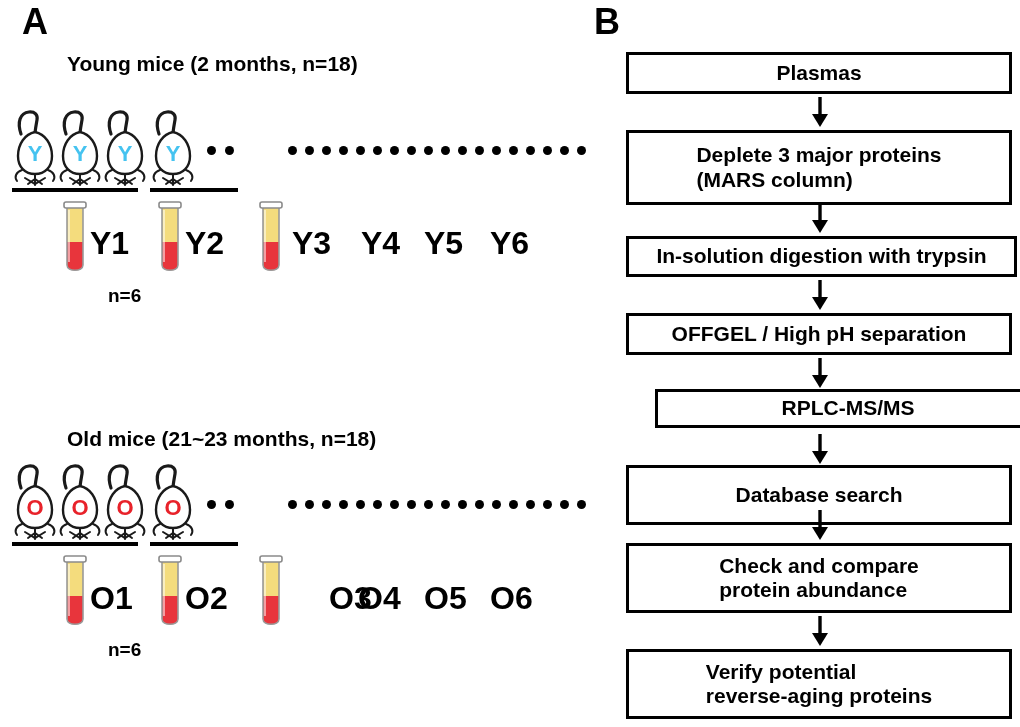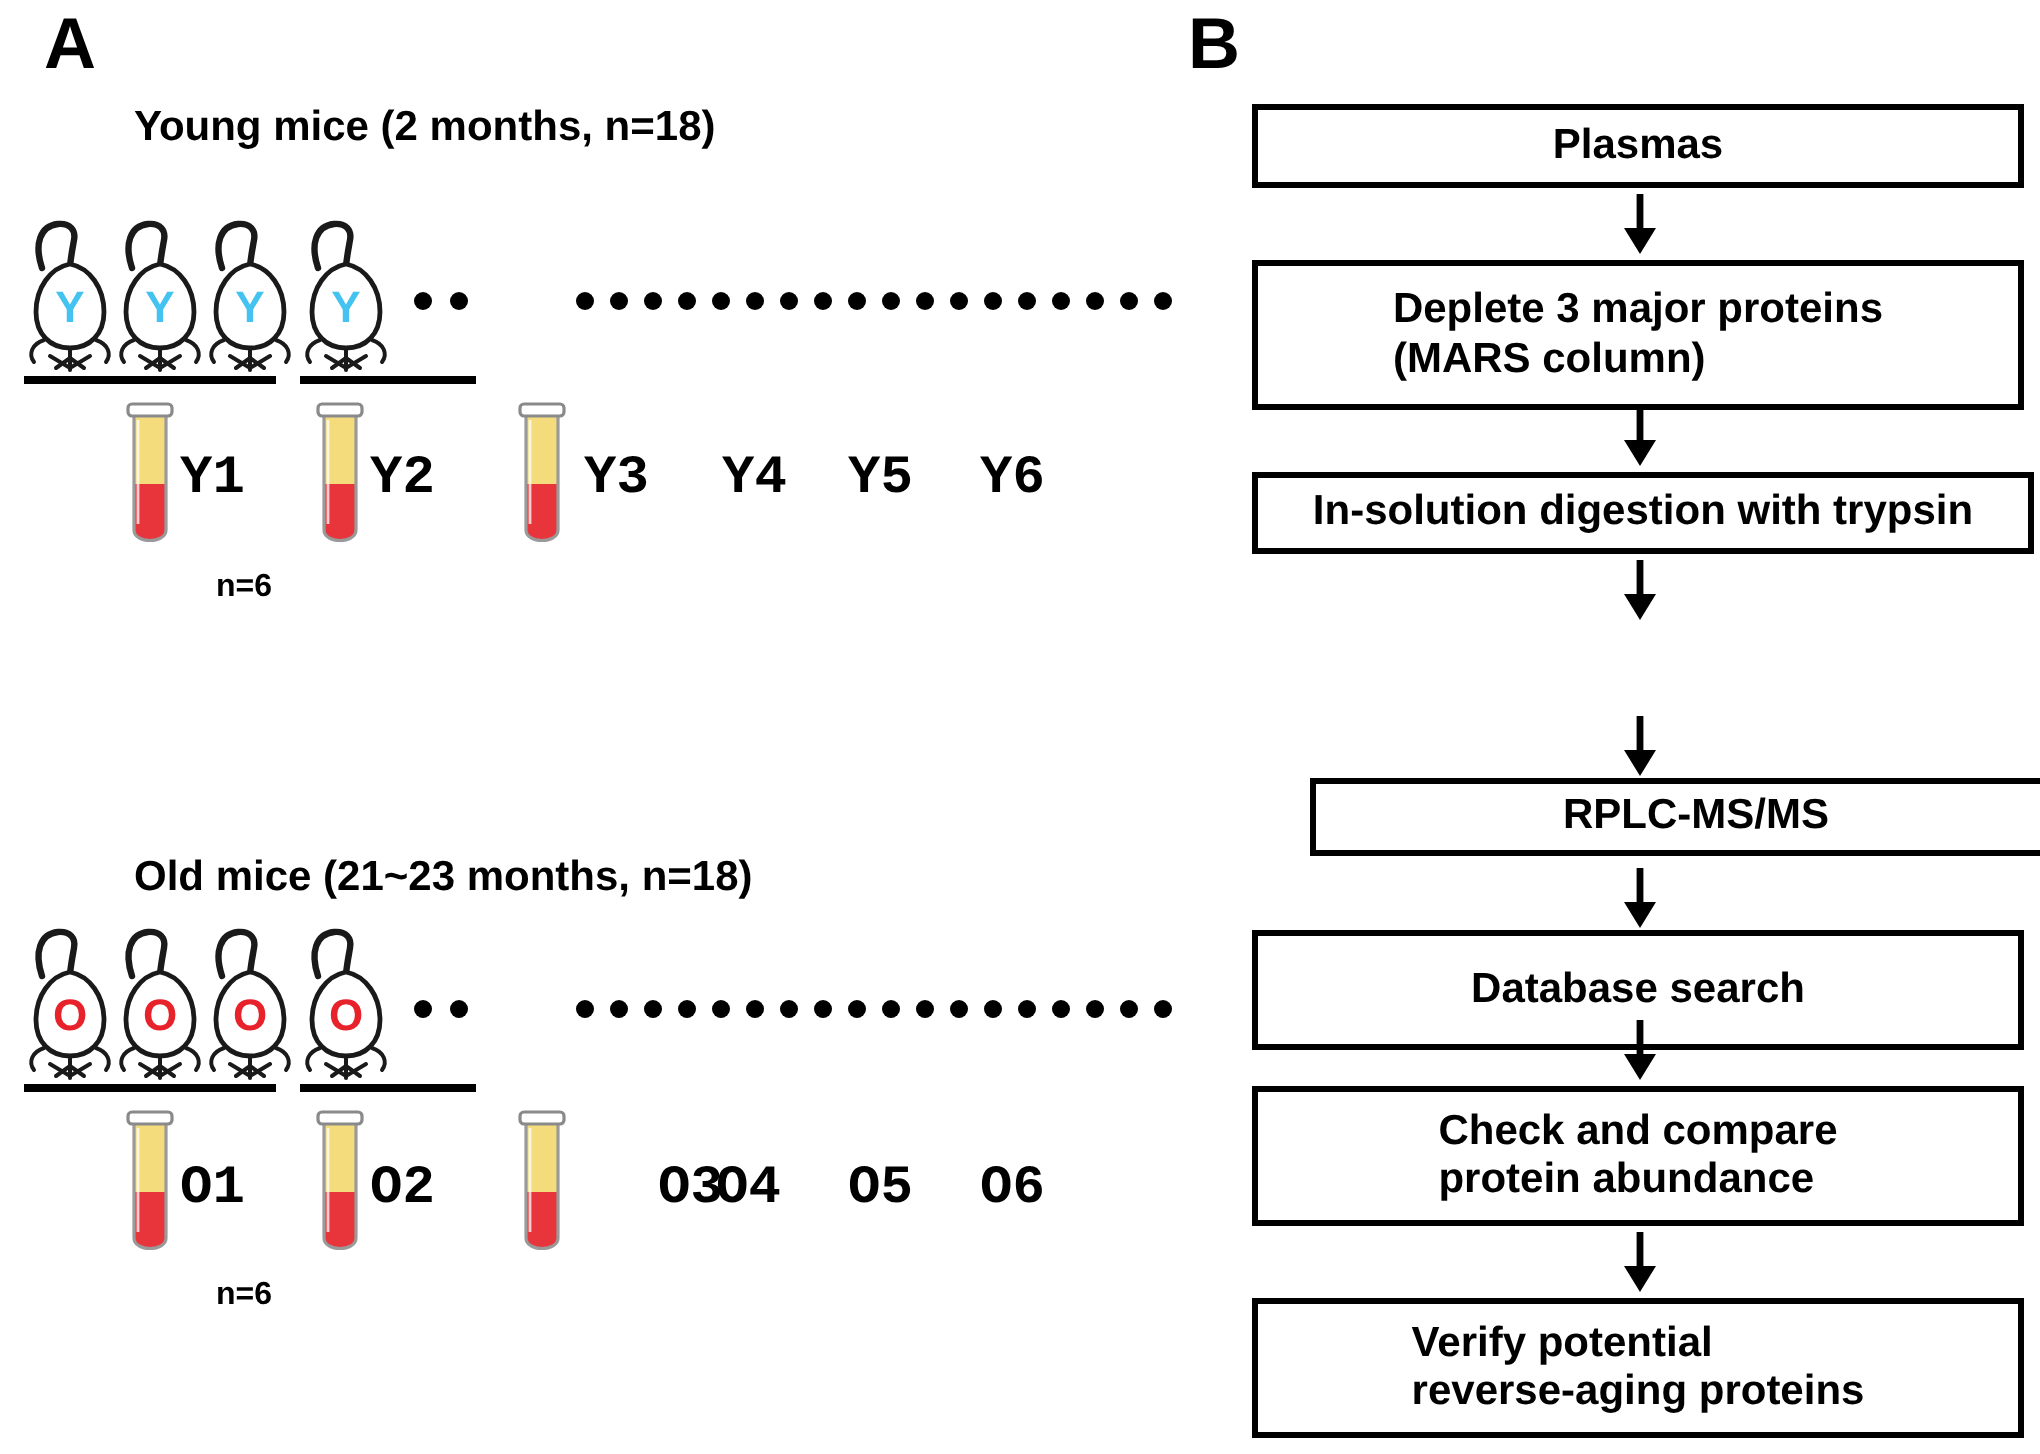--- a/index.html
+++ b/index.html
@@ -32,29 +32,28 @@
 
   .group-title {
     font-size: 21px;
     font-weight: bold;
     white-space: nowrap;
     line-height: 1;
     margin-left: 39px;
   }
 
   .sample-label {
-    font-size: 27px;
+    font-size: 32px;
     font-weight: bold;
     white-space: nowrap;
     line-height: 1;
-    font-family: Liberation Mono, monospace;
   }
 
   .n-label {
-    font-size: 16px;
+    font-size: 19px;
     font-weight: bold;
     white-space: nowrap;
     line-height: 1;
   }
 
   
   .mouse { width: 46px; height: 80px; display: block; }
 
   
   .group-rule {
@@ -372,20 +371,23 @@
   </svg>
 
   <div class="flow-box" style="left:626px; top:236px; width:391px; height:41px;">
     <span class="flow-text">In-solution digestion with trypsin</span>
   </div>
   <svg class="flow-arrow" style="left:805px; top:279px;" width="30" height="32" viewBox="0 0 30 32">
     <line x1="15" y1="1" x2="15" y2="22" stroke="#000" stroke-width="3.4"></line>
     <path d="M15,31 L7,18 L23,18 Z" fill="#000"></path>
   </svg>
 
+  <div class="flow-box" style="left:626px; top:313px; width:386px; height:42px;">
+    <span class="flow-text">OFFGEL / High pH separation</span>
+  </div>
   <svg class="flow-arrow" style="left:805px; top:357px;" width="30" height="32" viewBox="0 0 30 32">
     <line x1="15" y1="1" x2="15" y2="22" stroke="#000" stroke-width="3.4"></line>
     <path d="M15,31 L7,18 L23,18 Z" fill="#000"></path>
   </svg>
 
   <div class="flow-box" style="left:655px; top:389px; width:386px; height:39px;">
     <span class="flow-text">RPLC-MS/MS</span>
   </div>
   <svg class="flow-arrow" style="left:805px; top:433px;" width="30" height="32" viewBox="0 0 30 32">
     <line x1="15" y1="1" x2="15" y2="22" stroke="#000" stroke-width="3.4"></line>

